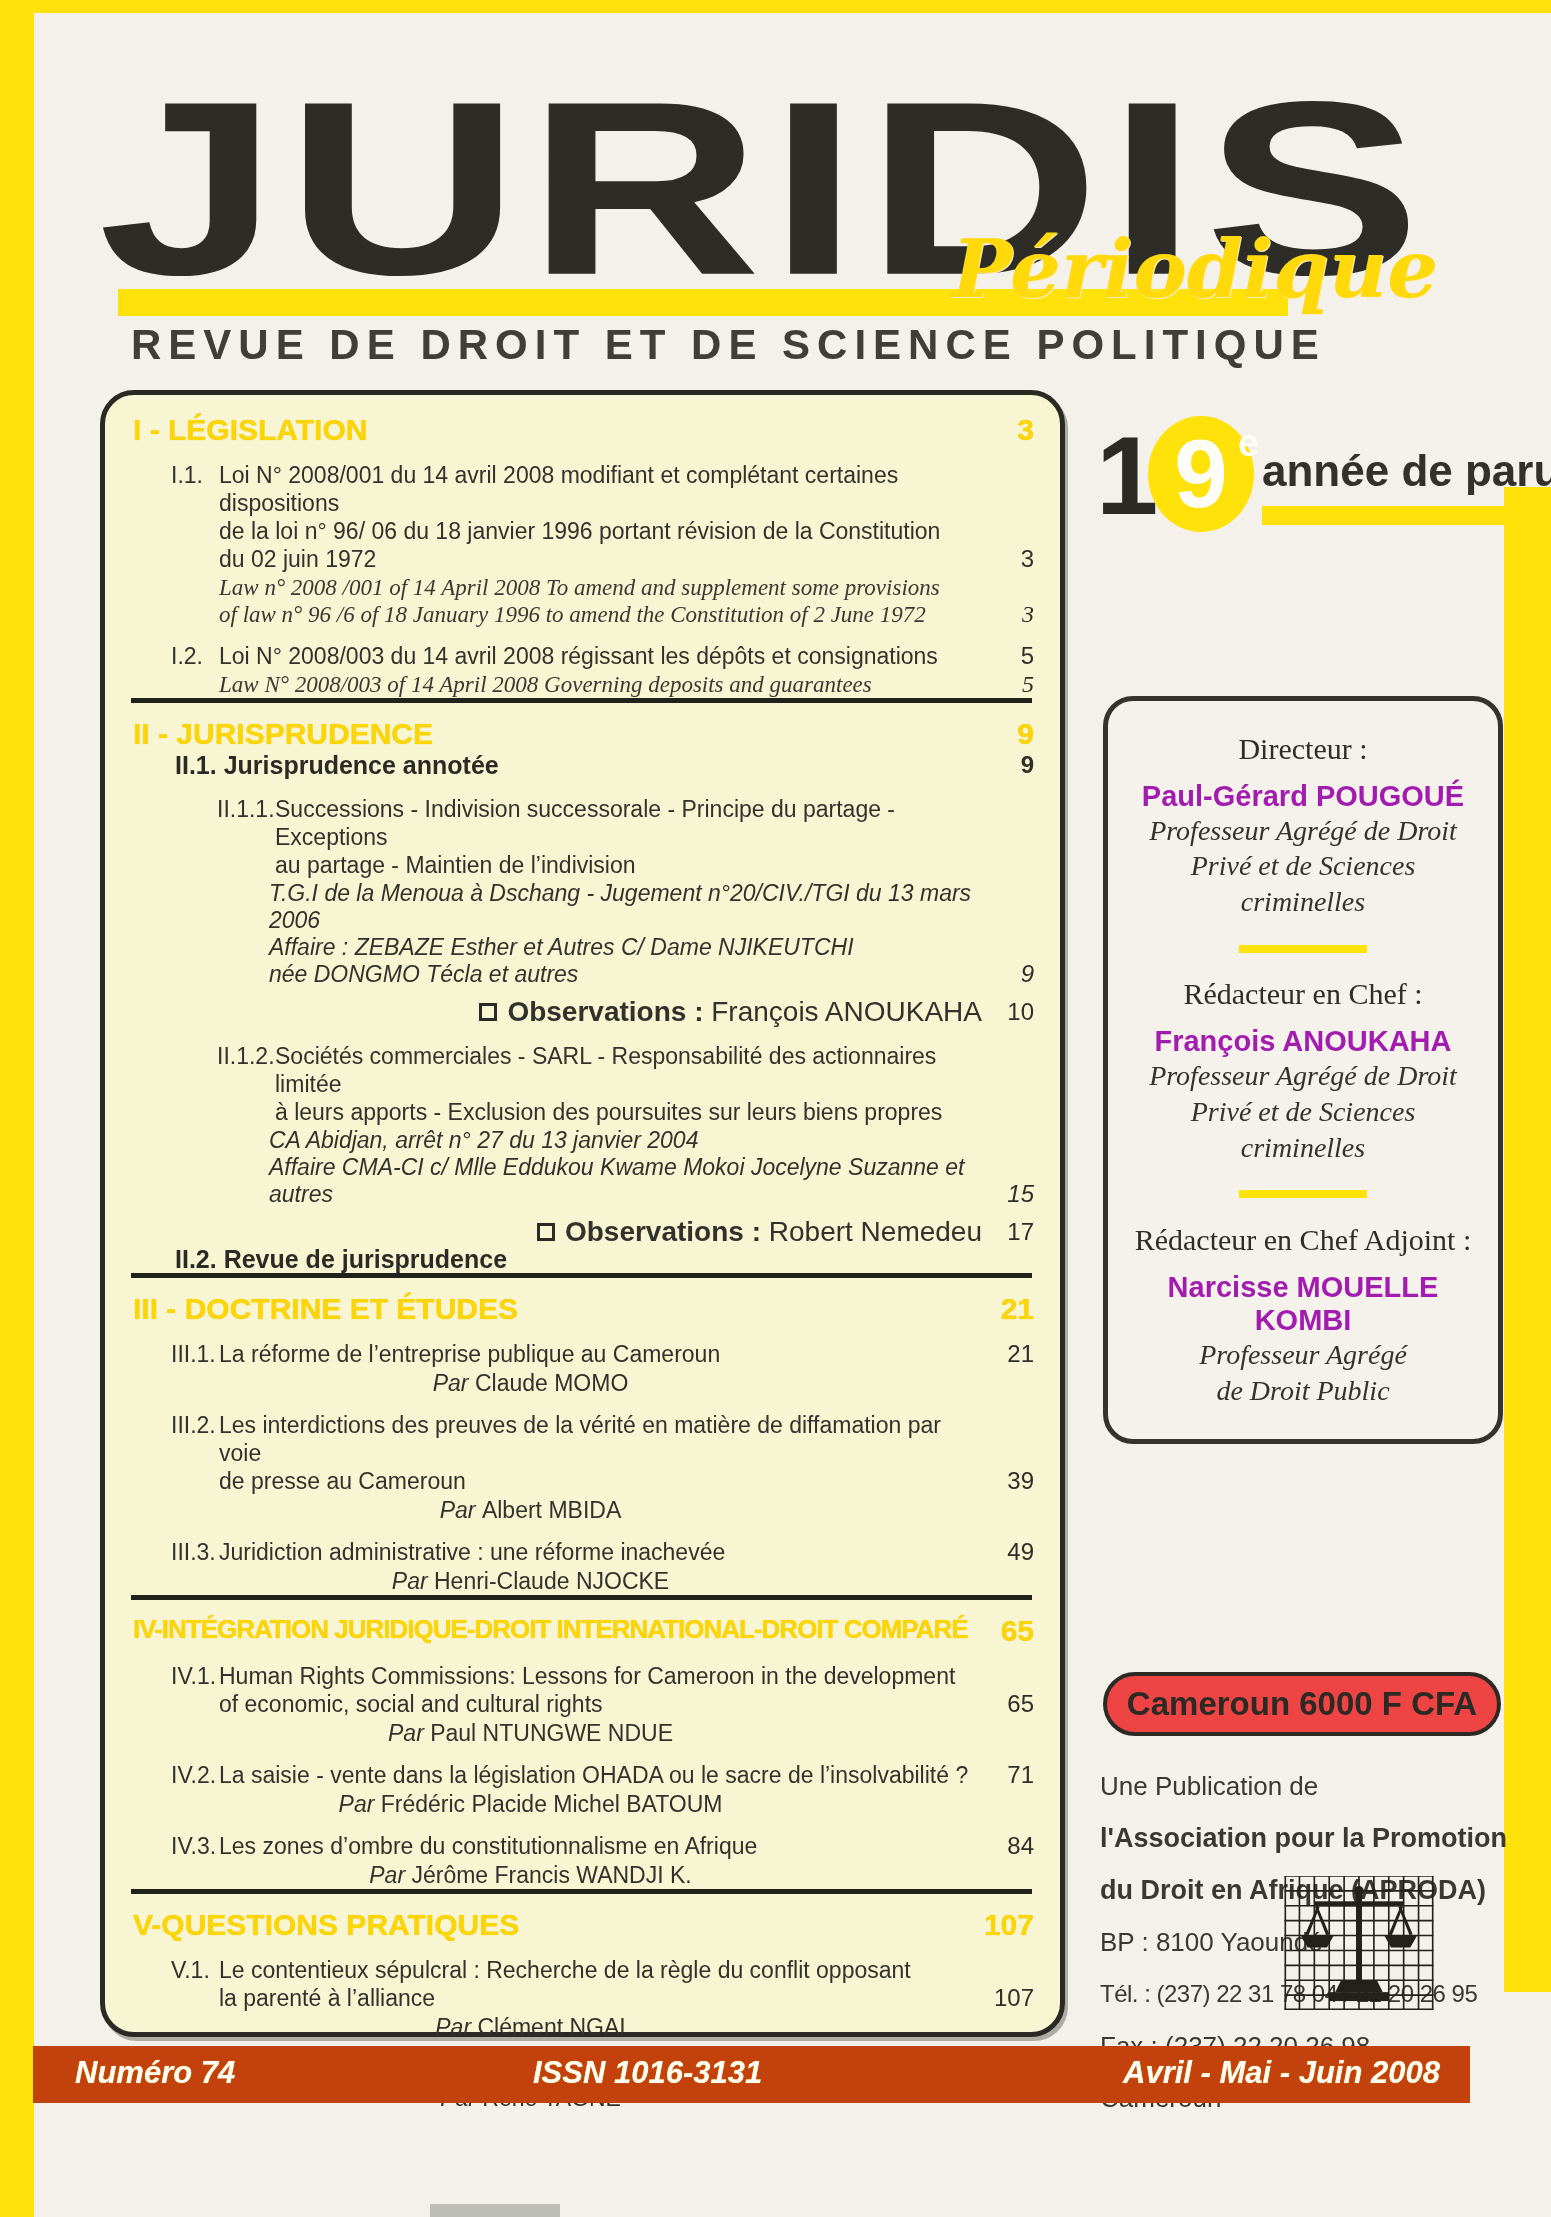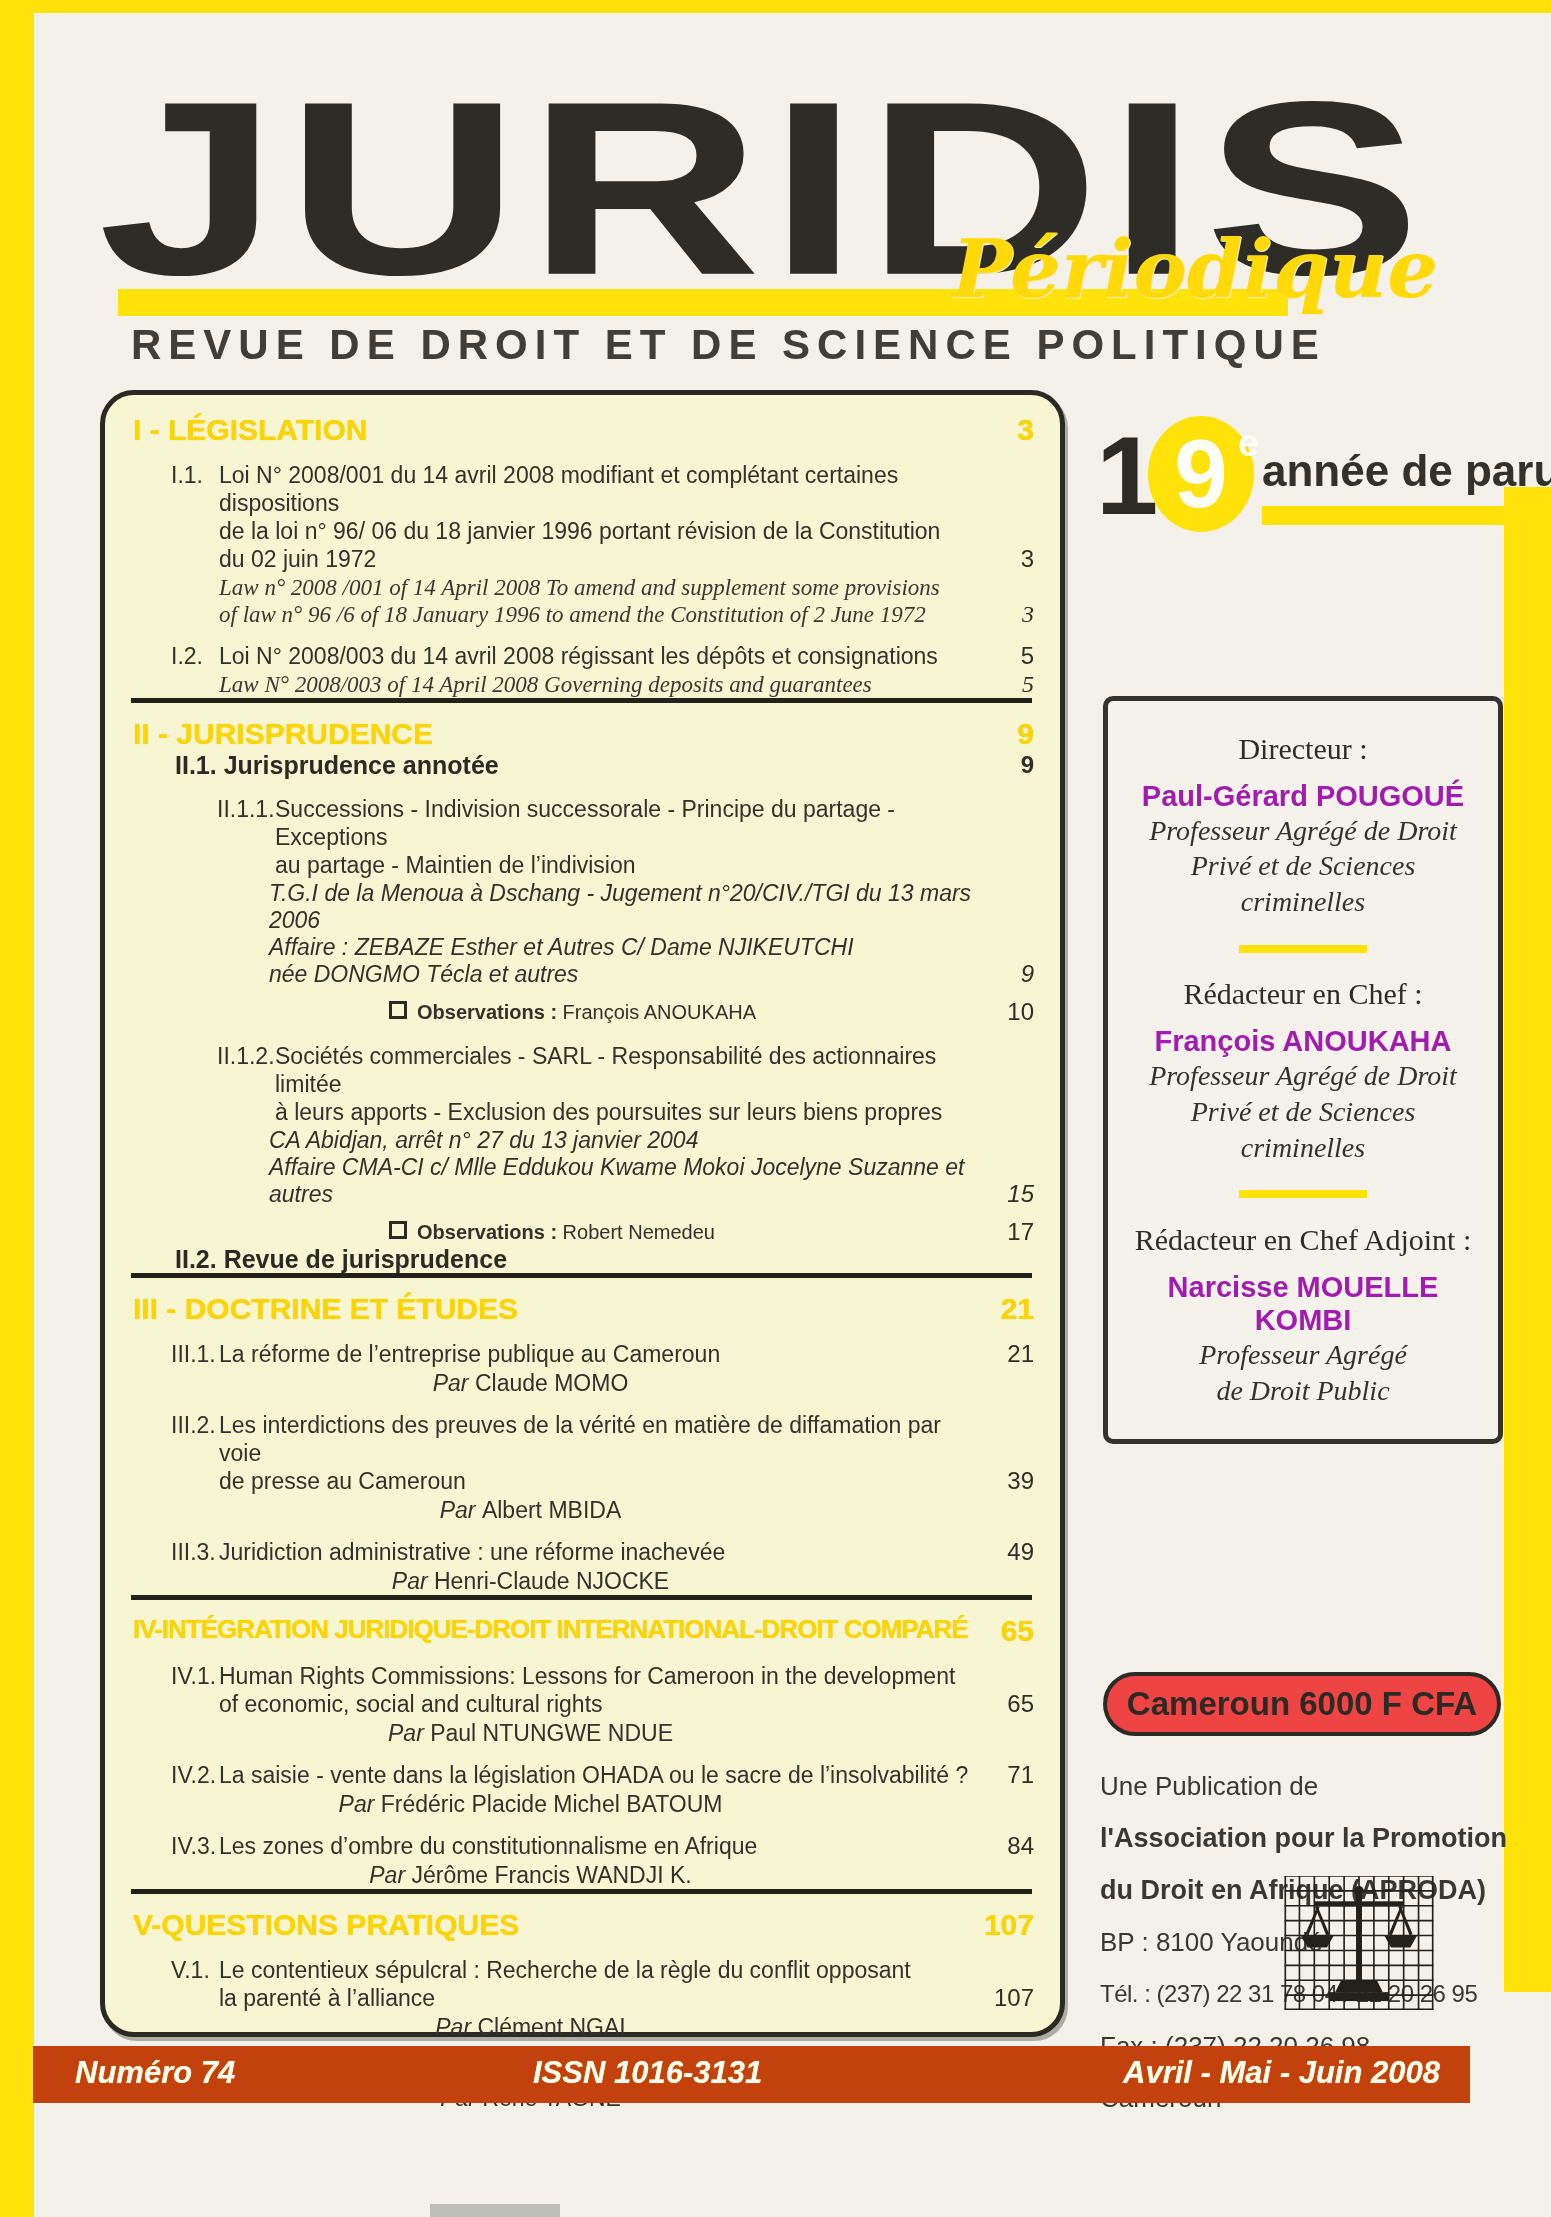--- a/index.html
+++ b/index.html
@@ -41,40 +41,40 @@
   .row.item.lvl2{padding-left:88px;margin-top:16px;}
   .row.item.lvl2 .num{min-width:58px;}
   .row.trans{padding-left:90px;margin-top:1px;font-family:"Liberation Serif",serif;font-style:italic;}
   .row.trans .line{font-size:23px;line-height:27px;color:#3a3833;}
   .row.trans .pg{font-family:"Liberation Serif",serif;font-style:italic;}
   .row.case{padding-left:140px;margin-top:1px;font-style:italic;}
   .row.case .line{font-size:23px;line-height:27px;}
   .row.subhead{padding-left:46px;margin-top:0;font-weight:bold;}
   .row.subhead .line{font-size:25px;line-height:27px;color:#2c2a25;}
   .row.obs{padding-left:260px;margin-top:10px;}
-  .row.obs .line{font-size:20px;line-height:28px;}
+  .row.obs .line{font-size:28px;line-height:28px;text-align:right;}
   .obs-box{display:inline-block;width:12px;height:12px;border:3px solid #2b2a25;margin-right:10px;}
   .obs-label{font-weight:bold;}
   .row.byline{margin-top:1px;}
   .row.byline .lines{text-align:center;padding-left:90px;padding-right:140px;}
   .row.byline .line{font-size:23px;line-height:28px;}
   .by-par{font-style:italic;}
 
   
   #badge{position:absolute;left:1096px;top:420px;width:410px;height:125px;}
   #badge-digit{position:absolute;left:0;top:0;font-size:112px;font-weight:900;color:#2b2a25;line-height:1;}
   #badge-circle{position:absolute;left:52px;top:-4px;width:106px;height:116px;background:#ffe20a;
                 border-radius:50%;display:flex;align-items:center;justify-content:center;}
   #badge-circle .n9{font-size:96px;font-weight:900;color:#fdfdf8;line-height:1;}
   #badge-sup{position:absolute;left:142px;top:2px;font-size:38px;font-weight:900;color:#fdfdf8;z-index:2;}
   #badge-label{position:absolute;left:166px;top:26px;font-size:44px;font-weight:800;color:#33312c;white-space:nowrap;}
   #badge-bar{position:absolute;left:166px;top:86px;width:304px;height:19px;background:#ffe20a;}
 
   #staff-box{position:absolute;left:1103px;top:696px;width:400px;height:748px;background:#f4f2ea;
-             border:5px solid #35332d;border-radius:10px;box-sizing:border-box;padding:16px 12px;}
+             border:5px solid #35332d;border-radius:30px;box-sizing:border-box;padding:16px 12px;}
   #staff-inner{display:flex;flex-direction:column;justify-content:space-evenly;height:100%;text-align:center;}
   .staff-role{font-family:"Liberation Serif",serif;font-size:30px;color:#2f2d28;}
   .staff-name{font-weight:bold;font-size:29px;color:#a21caf;margin-top:14px;}
   .staff-title{font-family:"Liberation Serif",serif;font-style:italic;font-size:28px;line-height:1.28;color:#34322c;}
   .staff-sep{width:128px;height:8px;background:#ffe20a;margin:10px auto;}
 
   #price-pill{position:absolute;left:1103px;top:1672px;width:398px;height:64px;border:4px solid #2c2a25;
               border-radius:34px;box-sizing:border-box;display:flex;align-items:center;justify-content:center;
               font-weight:bold;font-size:33px;color:#2c2a25;background:#ef4444;}
   #publication{position:absolute;left:1100px;top:1752px;width:430px;color:#3a3833;}

